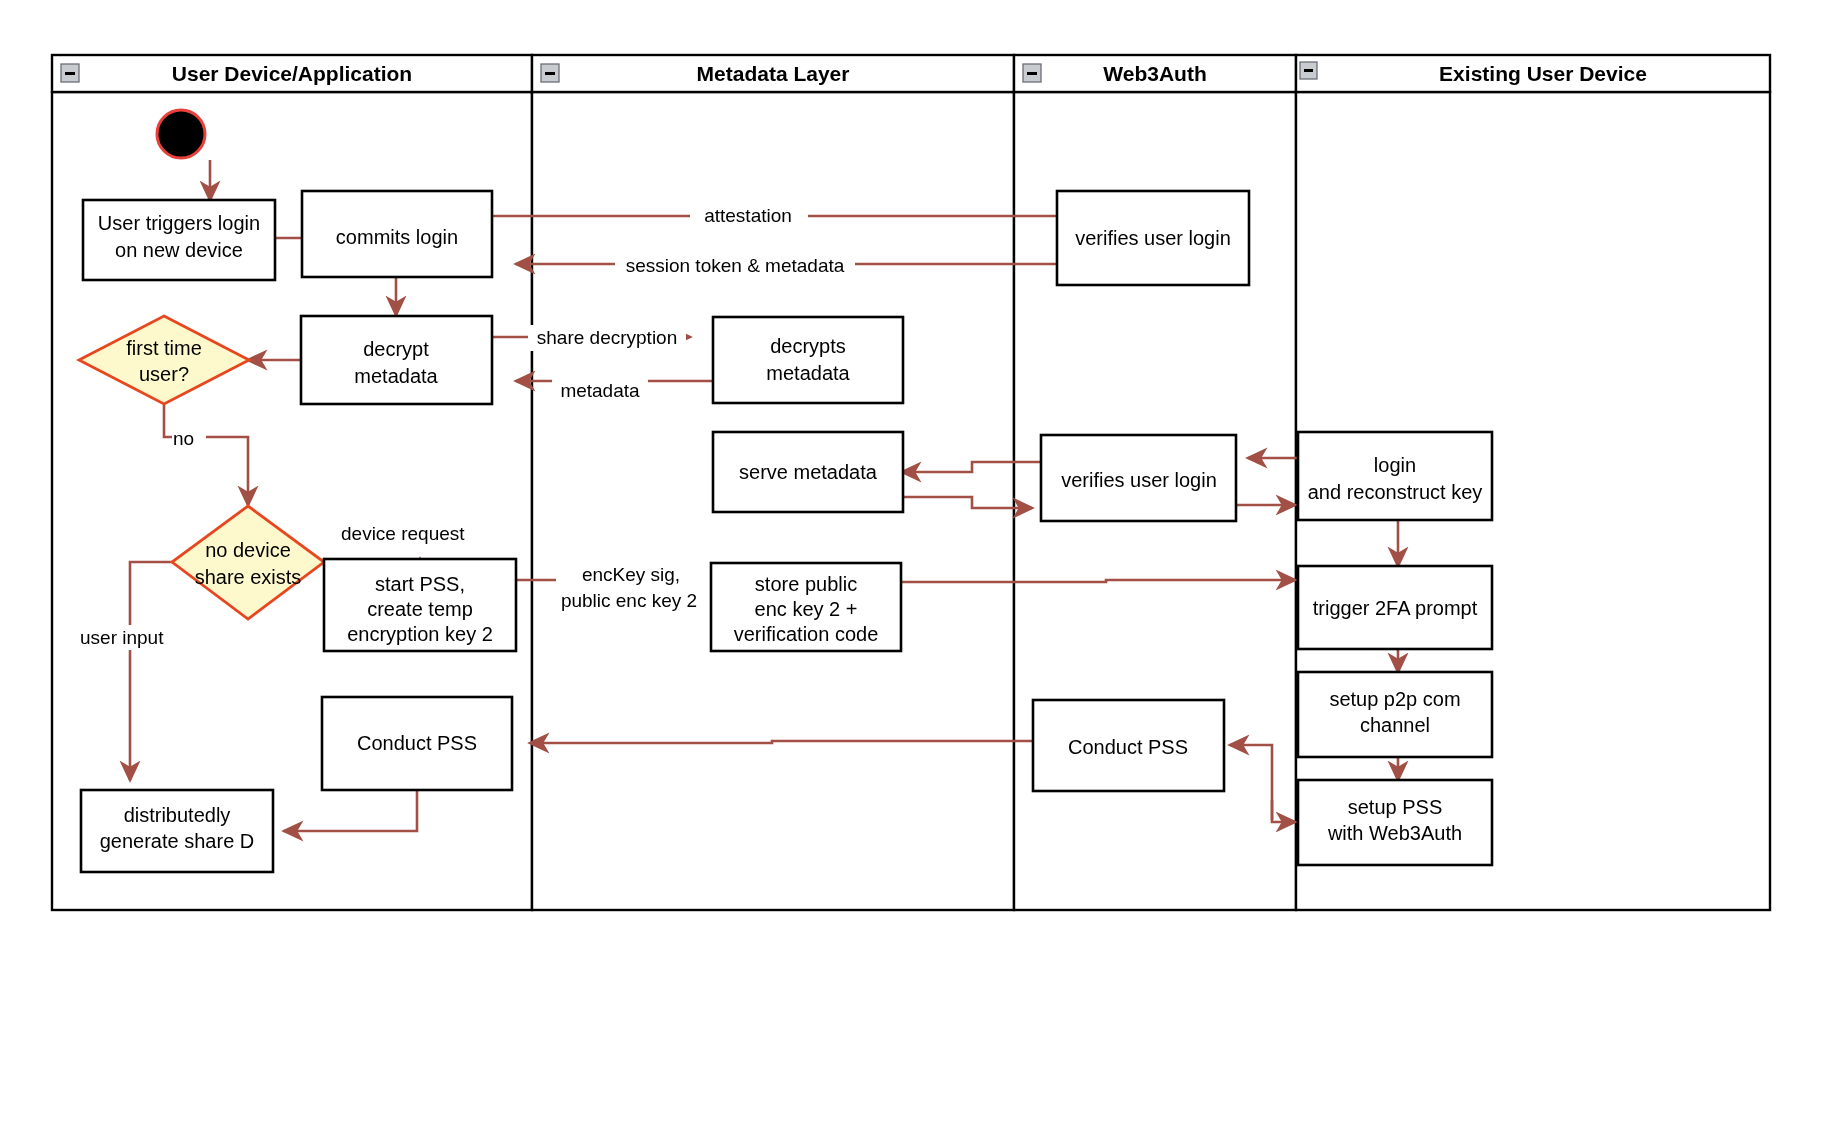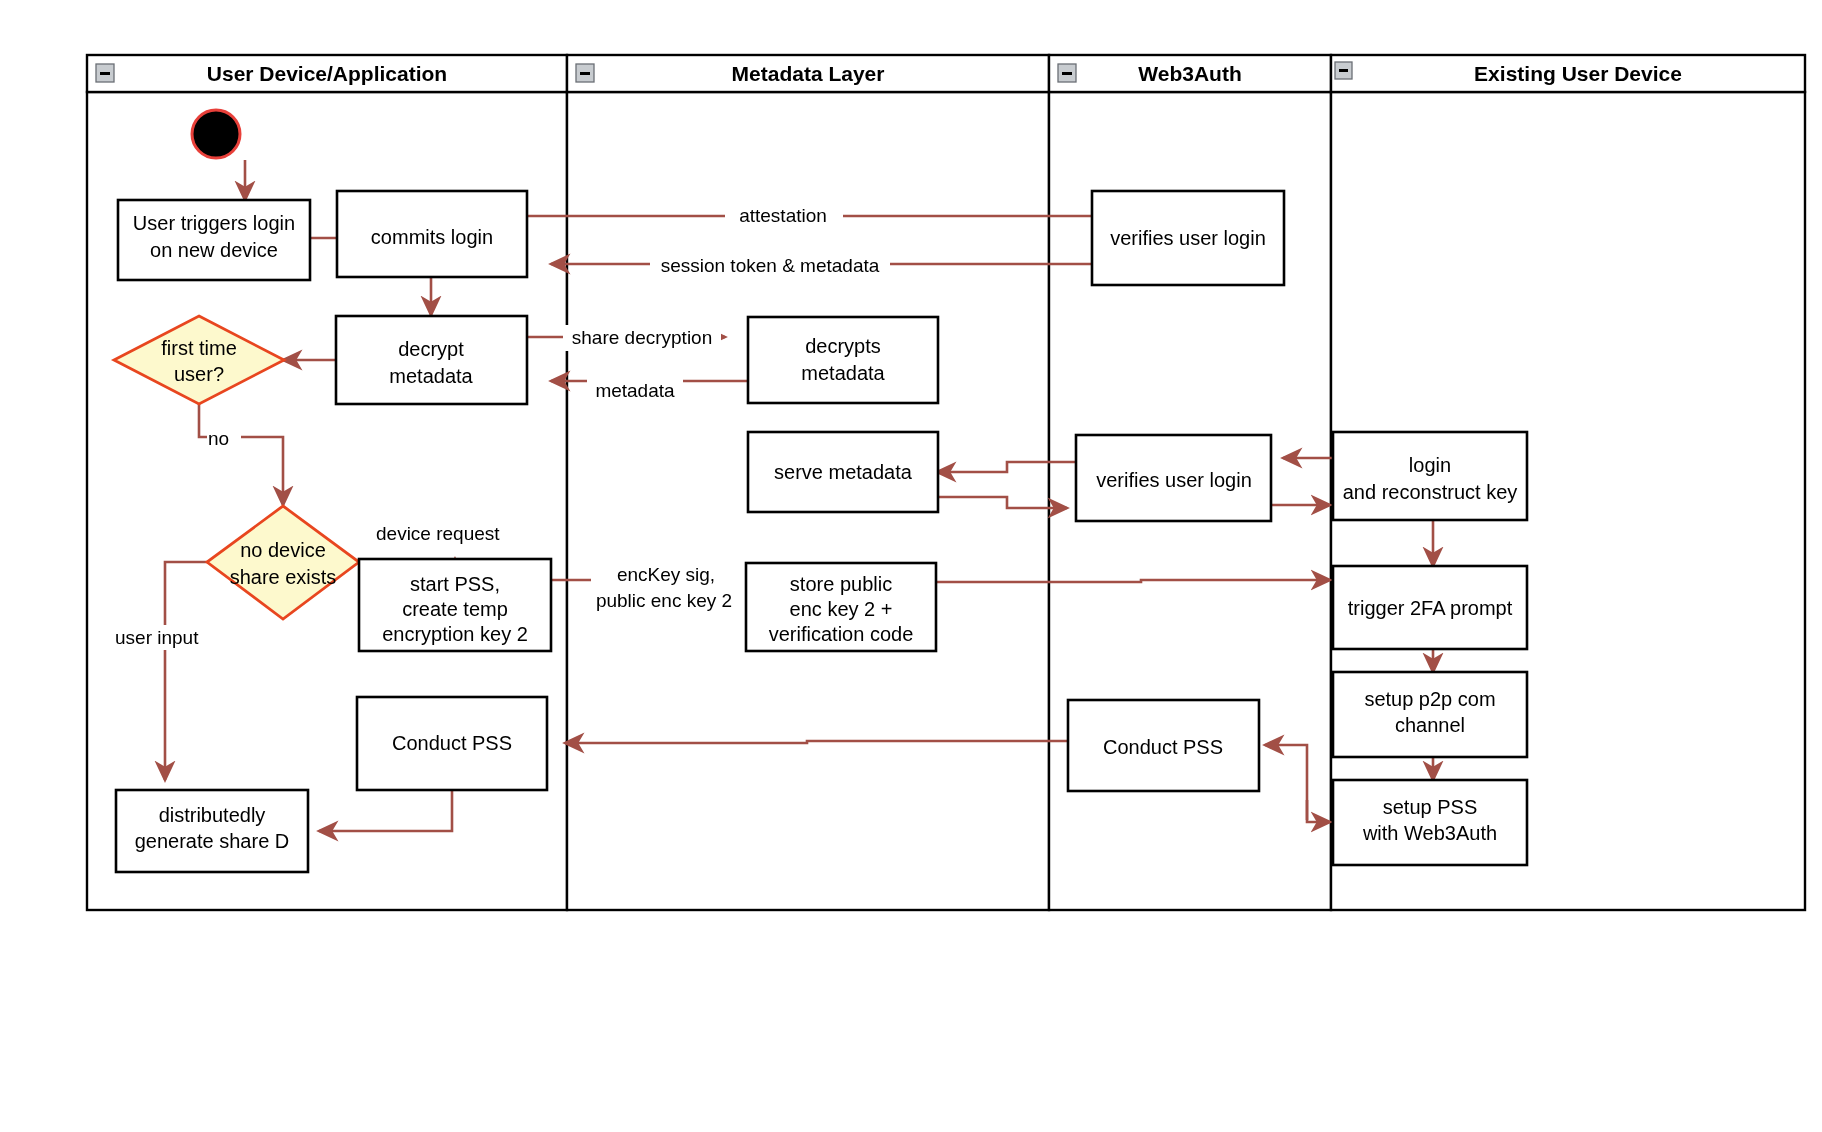--- a/index.html
+++ b/index.html
@@ -11,21 +11,20 @@
     width: 1822px;
     height: 1132px;
     font-family: "Liberation Sans", sans-serif;
     overflow: hidden;
   }
   #diagram-root {
     position: relative;
     width: 1512px;
     height: 1132px;
     background: #ffffff;
-    padding-left: 35px;
   }
   svg.flow {
     display: block;
     width: 1822px;
     height: 1132px;
   }
   .lane-rect {
     fill: #ffffff;
     stroke: #000000;
     stroke-width: 2.4;

